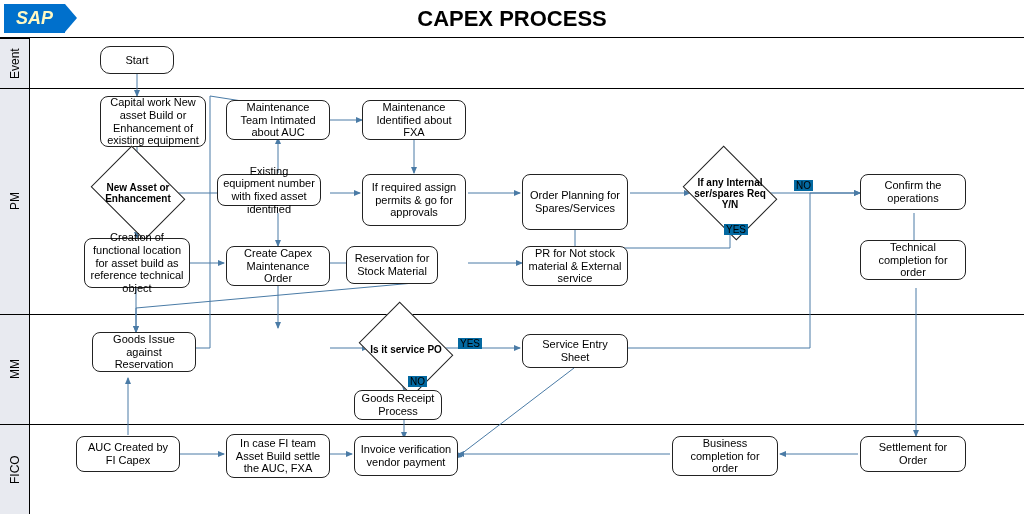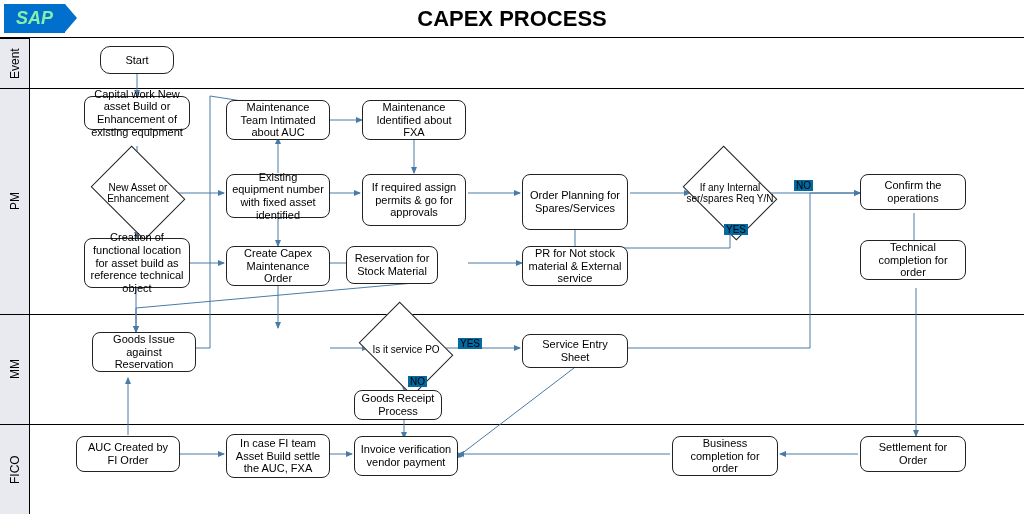--- a/index.html
+++ b/index.html
@@ -1,33 +1,33 @@
 <!DOCTYPE html>
 <html><head>
 <meta charset="utf-8">
 <style>
   * { box-sizing: border-box; margin: 0; padding: 0; }
   body { font-family: Arial, sans-serif; background: #fff; width: 1024px; height: 514px; overflow: hidden; position: relative; }
   .header { height: 38px; border-bottom: 1px solid #000; display: flex; align-items: center; position: relative; }
-  .logo { background: #0070cc; color: #86efac; font-weight: bold; font-style: italic; padding: 4px 12px; font-size: 18px; margin-left: 4px; position: relative; }
+  .logo { background: #0070cc; color: #fef9c3; font-weight: bold; font-style: italic; padding: 4px 12px; font-size: 18px; margin-left: 4px; position: relative; }
   .logo::after { content: ""; position: absolute; right: -12px; top: 0; border-top: 14px solid transparent; border-bottom: 14px solid transparent; border-left: 12px solid #0070cc; }
   .title { position: absolute; left: 50%; transform: translateX(-50%); font-weight: bold; font-size: 22px; }
   .swimlanes { display: flex; height: 476px; }
   .lane-labels { width: 30px; display: flex; flex-direction: column; border-right: 1px solid #000; }
   .lane-label { border-bottom: 1px solid #000; display: flex; align-items: center; justify-content: center; writing-mode: vertical-rl; transform: rotate(180deg); font-size: 12px; background: #e8eaf0; }
   .lane-label.event { height: 50px; }
   .lane-label.pm { height: 226px; }
   .lane-label.mm { height: 110px; }
   .lane-label.fico { height: 90px; }
   .canvas { position: relative; flex: 1; }
   .row-line { position: absolute; left: 0; right: 0; height: 1px; background: #000; }
   .node { position: absolute; border: 1px solid #222; border-radius: 8px; background: #fff; font-size: 11px; text-align: center; display: flex; align-items: center; justify-content: center; padding: 3px 5px; line-height: 1.15; }
   .diamond { position: absolute; width: 76px; height: 58px; }
   .diamond .shape { width: 100%; height: 100%; transform: rotate(45deg); border: 1px solid #222; background: #fff; }
-  .diamond .dlabel { position: absolute; top: 50%; left: 50%; transform: translate(-50%,-50%); font-size: 10px; text-align: center; width: 90px; line-height: 1.1; }
+  .diamond .dlabel { position: absolute; top: 50%; left: 50%; transform: translate(-50%,-50%); font-size: 10px; text-align: center; width: 90px; line-height: 1.1; font-weight: bold; }
   .conn { stroke: #4a7ba6; stroke-width: 1; fill: none; }
   .edgelabel { position: absolute; font-size: 10px; background: #0369a1; padding: 0 2px; }
   svg.connectors { position: absolute; top: 0; left: 0; width: 994px; height: 476px; pointer-events: none; }
 </style>
 </head>
 <body>
 
 <div class="header">
   <div class="logo">SAP</div>
   <div class="title">CAPEX PROCESS</div>
@@ -82,29 +82,29 @@
       <path class="conn" marker-end="url(#ah)" d="M150,416 L194,416"></path>
       <path class="conn" marker-end="url(#ah)" d="M300,416 L322,416"></path>
       <path class="conn" marker-end="url(#ah)" d="M598,310 L780,310 L780,155 L830,155"></path>
       <path class="conn" marker-end="url(#ah)" d="M886,250 L886,398"></path>
       <path class="conn" marker-end="url(#ah)" d="M828,416 L750,416"></path>
       <path class="conn" marker-end="url(#ah)" d="M640,416 L428,416"></path>
     </svg>
 
     <div class="node" style="left:70px;top:8px;width:74px;height:28px;border-radius:10px">Start</div>
 
-    <div class="node" style="left:54px;top:58px;width:106px;height:34px">Capital work New asset Build or Enhancement of existing equipment</div>
+    <div class="node" style="left:70px;top:58px;width:106px;height:51px">Capital work New asset Build or Enhancement of existing equipment</div>
     <div class="node" style="left:196px;top:62px;width:104px;height:40px">Maintenance Team Intimated about AUC</div>
     <div class="node" style="left:332px;top:62px;width:104px;height:40px">Maintenance Identified about FXA</div>
 
     <div class="diamond" style="left:70px;top:126px">
       <div class="shape"></div>
         <div class="dlabel">New Asset or Enhancement</div>
     </div>
-    <div class="node" style="left:196px;top:136px;width:104px;height:44px">Existing equipment number with fixed asset identified</div>
+    <div class="node" style="left:187px;top:136px;width:104px;height:32px">Existing equipment number with fixed asset identified</div>
     <div class="node" style="left:332px;top:136px;width:104px;height:52px">If required assign permits &amp; go for approvals</div>
     <div class="node" style="left:492px;top:136px;width:106px;height:56px">Order Planning for Spares/Services</div>
     <div class="diamond" style="left:662px;top:126px">
       <div class="shape"></div>
         <div class="dlabel">If any Internal ser/spares Req Y/N</div>
     </div>
     <div class="node" style="left:830px;top:136px;width:106px;height:36px">Confirm the operations</div>
 
     <div class="node" style="left:54px;top:200px;width:106px;height:50px">Creation of functional location for asset build as reference technical object</div>
     <div class="node" style="left:196px;top:208px;width:104px;height:40px">Create Capex Maintenance Order</div>
@@ -113,21 +113,21 @@
     <div class="node" style="left:830px;top:202px;width:106px;height:40px">Technical completion for order</div>
 
     <div class="node" style="left:62px;top:294px;width:104px;height:40px">Goods Issue against Reservation</div>
     <div class="diamond" style="left:338px;top:282px">
       <div class="shape"></div>
         <div class="dlabel">Is it service PO</div>
     </div>
     <div class="node" style="left:492px;top:296px;width:106px;height:34px">Service Entry Sheet</div>
     <div class="node" style="left:324px;top:352px;width:88px;height:30px">Goods Receipt Process</div>
 
-    <div class="node" style="left:46px;top:398px;width:104px;height:36px">AUC Created by FI Order</div>
+    <div class="node" style="left:46px;top:398px;width:104px;height:36px">AUC Created by FI Capex</div>
     <div class="node" style="left:196px;top:396px;width:104px;height:44px">In case FI team Asset Build  settle the AUC, FXA</div>
     <div class="node" style="left:324px;top:398px;width:104px;height:40px">Invoice verification vendor payment</div>
     <div class="node" style="left:642px;top:398px;width:106px;height:40px">Business completion for order</div>
     <div class="node" style="left:830px;top:398px;width:106px;height:36px">Settlement for Order</div>
 
     <div class="edgelabel" style="left:764px;top:142px">NO</div>
     <div class="edgelabel" style="left:694px;top:186px">YES</div>
     <div class="edgelabel" style="left:428px;top:300px">YES</div>
     <div class="edgelabel" style="left:378px;top:338px">NO</div>
   </div>

